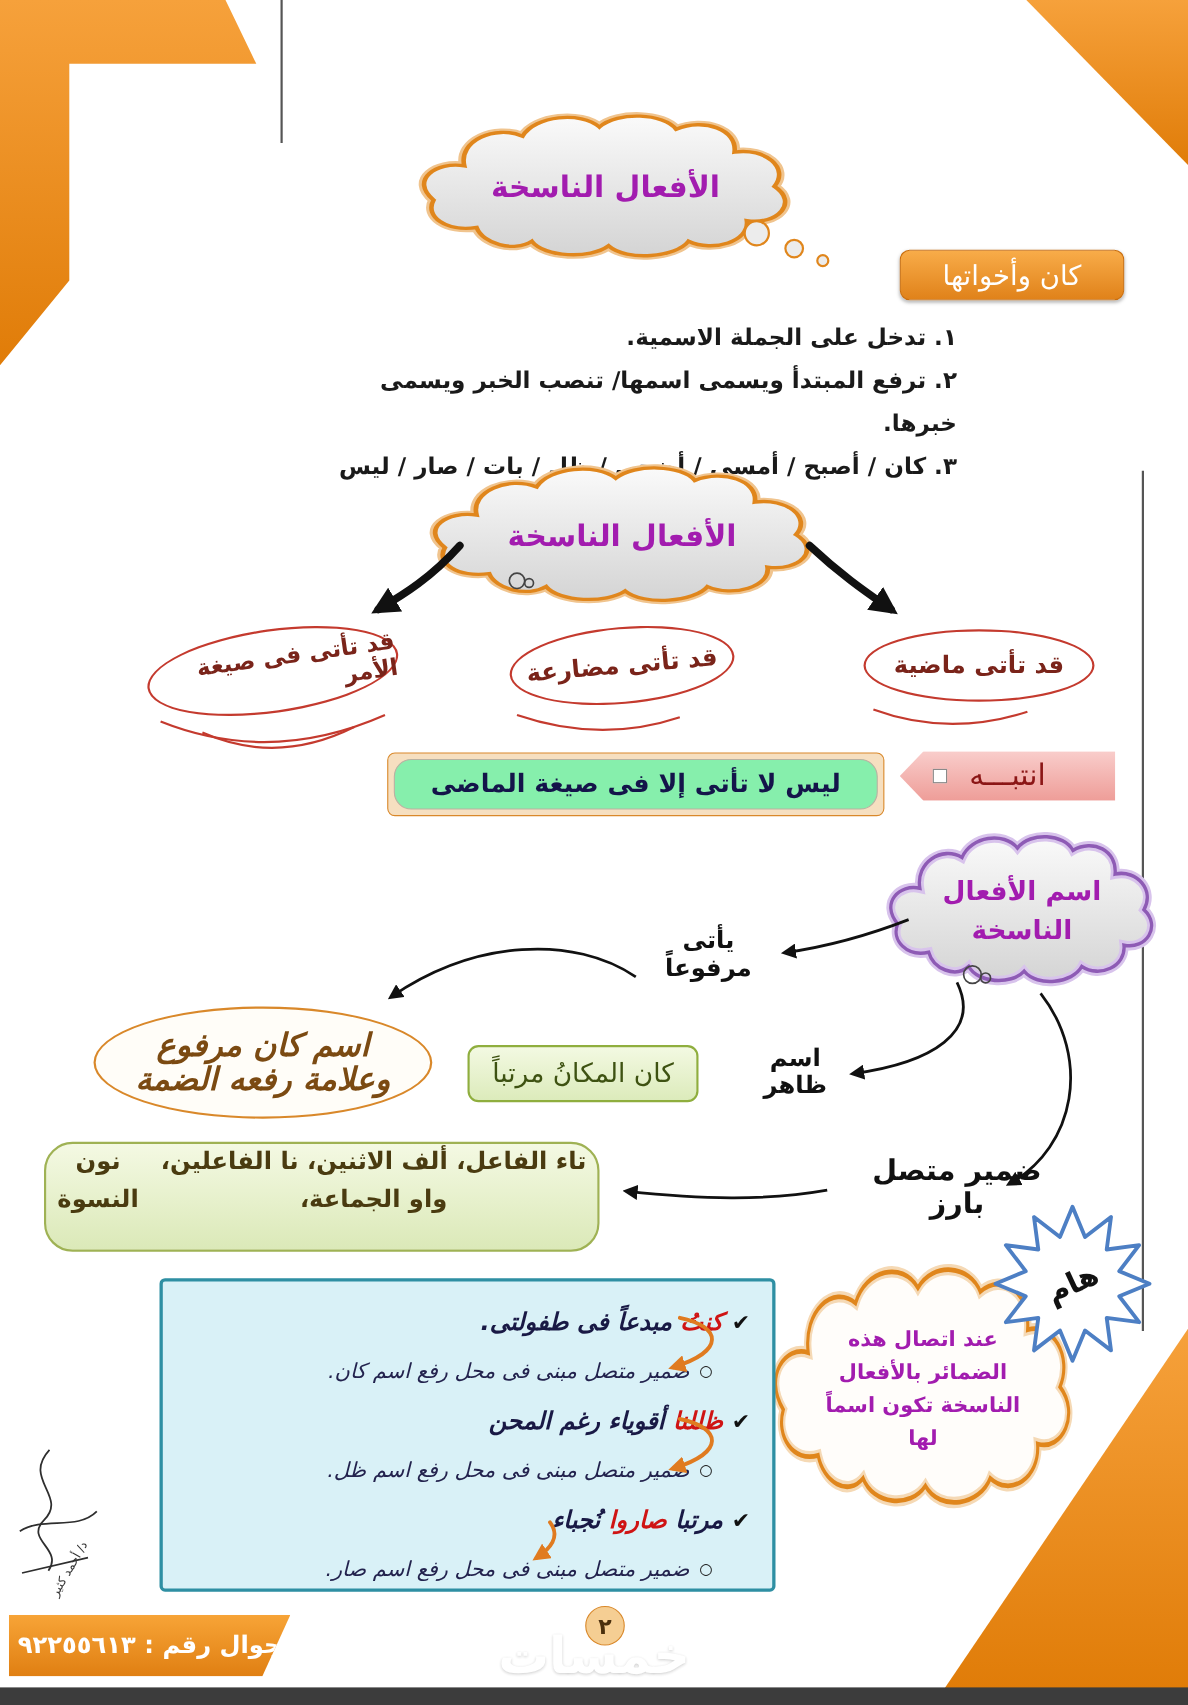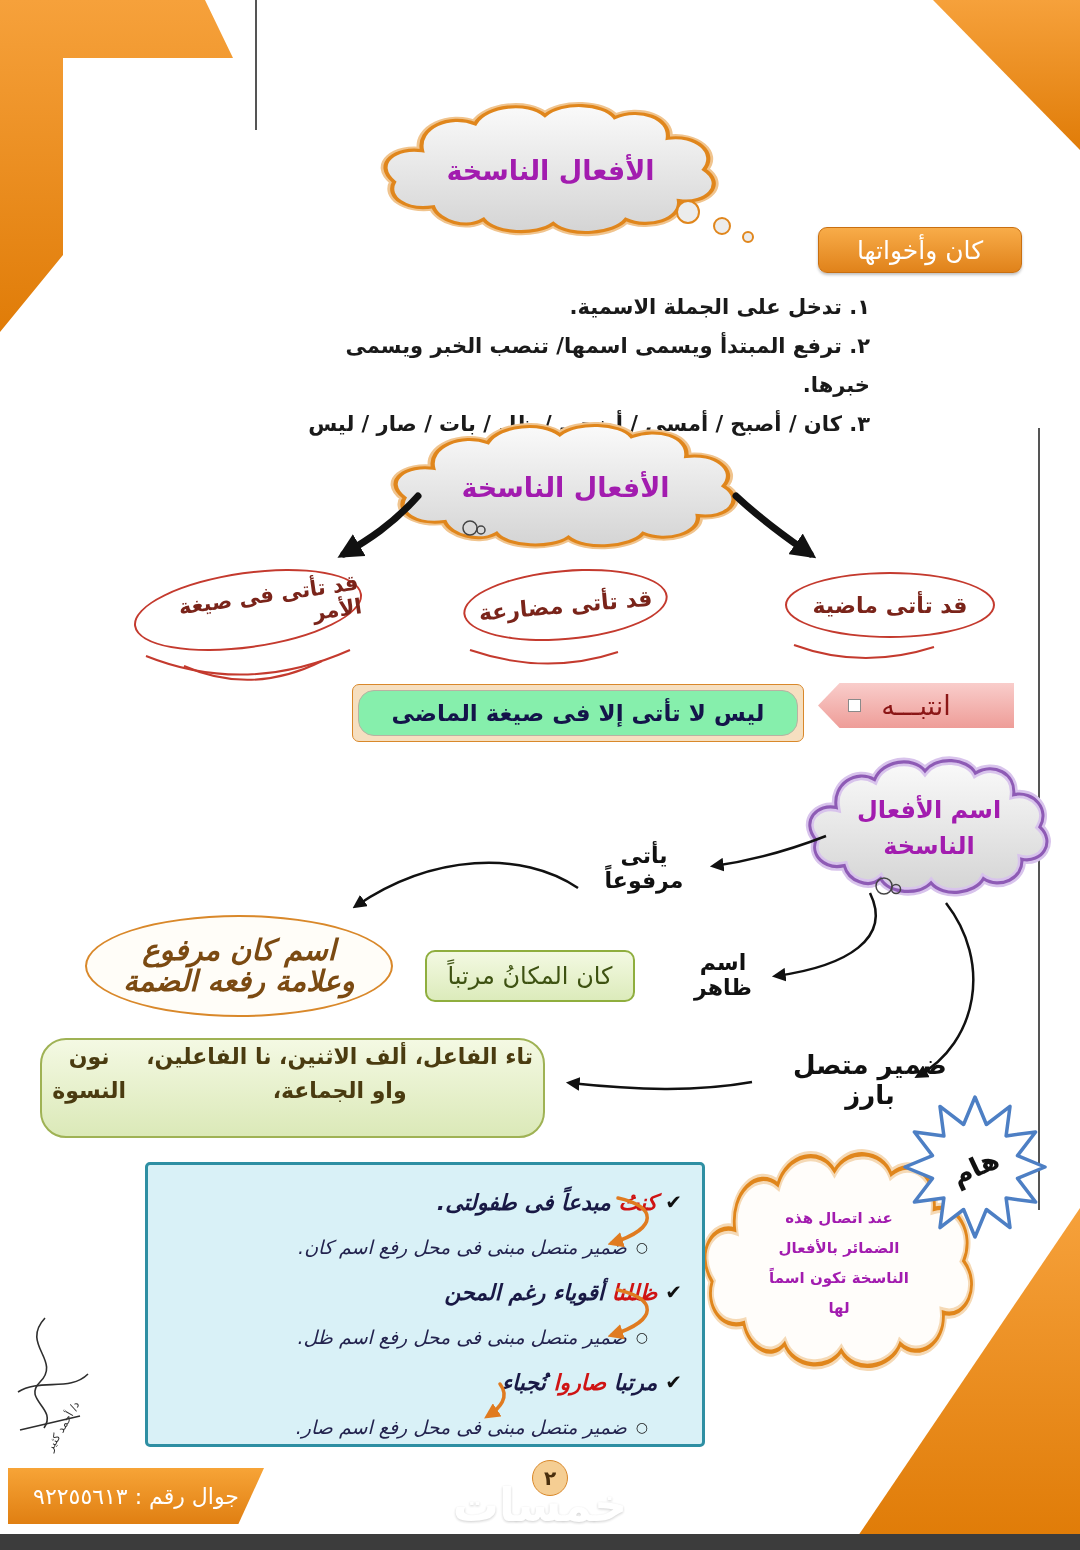--- a/index.html
+++ b/index.html
@@ -36,21 +36,21 @@
   .exbox{background:#D9F1F7;border:3px solid #2E8FA3;border-radius:5px;direction:rtl;padding:14px 20px 0 12px}
   .ex-line{height:46px;display:flex;align-items:center;gap:8px;font-size:22px;font-weight:bold;font-style:italic;color:#191945}
   .check{color:#111;font-size:20px;font-style:normal}
   .hl{color:#cf1414}
   .note-line{height:44px;display:flex;align-items:center;gap:9px;padding-right:34px;font-size:19px;font-style:italic;color:#23234e}
   .bullet{font-size:14px;font-style:normal;color:#1a1a1a}
   .pagenum{width:36px;height:36px;border-radius:50%;background:#F5CE93;border:1px solid #D9882A;display:flex;
            align-items:center;justify-content:center;font-weight:bold;font-size:20px;color:#4a2f0d}
   .watermark{font-size:46px;font-weight:bold;color:#fff;opacity:.92;text-shadow:0 1px 3px rgba(0,0,0,.22);text-align:center}
   .phone{background:linear-gradient(#F7A437,#E07F12);clip-path:polygon(0 0,100% 0,90% 100%,0 100%);
-         display:flex;align-items:center;justify-content:center;color:#fff;font-weight:normal;font-size:22px;direction:rtl}
+         display:flex;align-items:center;justify-content:center;color:#fff;font-weight:bold;font-size:22px;direction:rtl}
   .ham{display:flex;align-items:center;justify-content:center;font-weight:bold;font-size:27px;color:#111;
        transform:rotate(-25deg)}
 </style>
 </head>
 <body>
 
 <div>
 
   <svg class="abs bg-svg" width="1080" height="1550">
     <defs>
@@ -141,21 +141,21 @@
     <div>نون النسوة</div>
   </div>
 
   <div class="abs content plain-label" dir="rtl" style="left:790px;top:1062px;width:160px;height:36px;font-size:26px">ضمير متصل بارز</div>
 
   <div class="abs content cloud" style="left:703px;top:1150px;width:272px;height:225px">
     <svg viewBox="0 0 240 130" preserveAspectRatio="none">
       <use href="#cloudShape" fill="#fffdfa" stroke="#F5D9B5" stroke-width="6"></use>
       <use href="#cloudShape" fill="none" stroke="#E0861C" stroke-width="2.5"></use>
     </svg>
-    <div class="cloud-text" dir="rtl" style="font-size:15px;line-height:30px;padding:0 28px">
+    <div class="cloud-text" dir="rtl" style="font-size:19px;line-height:30px;padding:0 28px">
       <div>عند اتصال هذه</div>
       <div>الضمائر بالأفعال</div>
       <div>الناسخة تكون اسماً</div>
       <div>لها</div>
     </div>
   </div>
 
   <div class="abs content exbox" style="left:145px;top:1162px;width:560px;height:285px">
     <div class="ex-line">
       <span class="check">✔</span>

